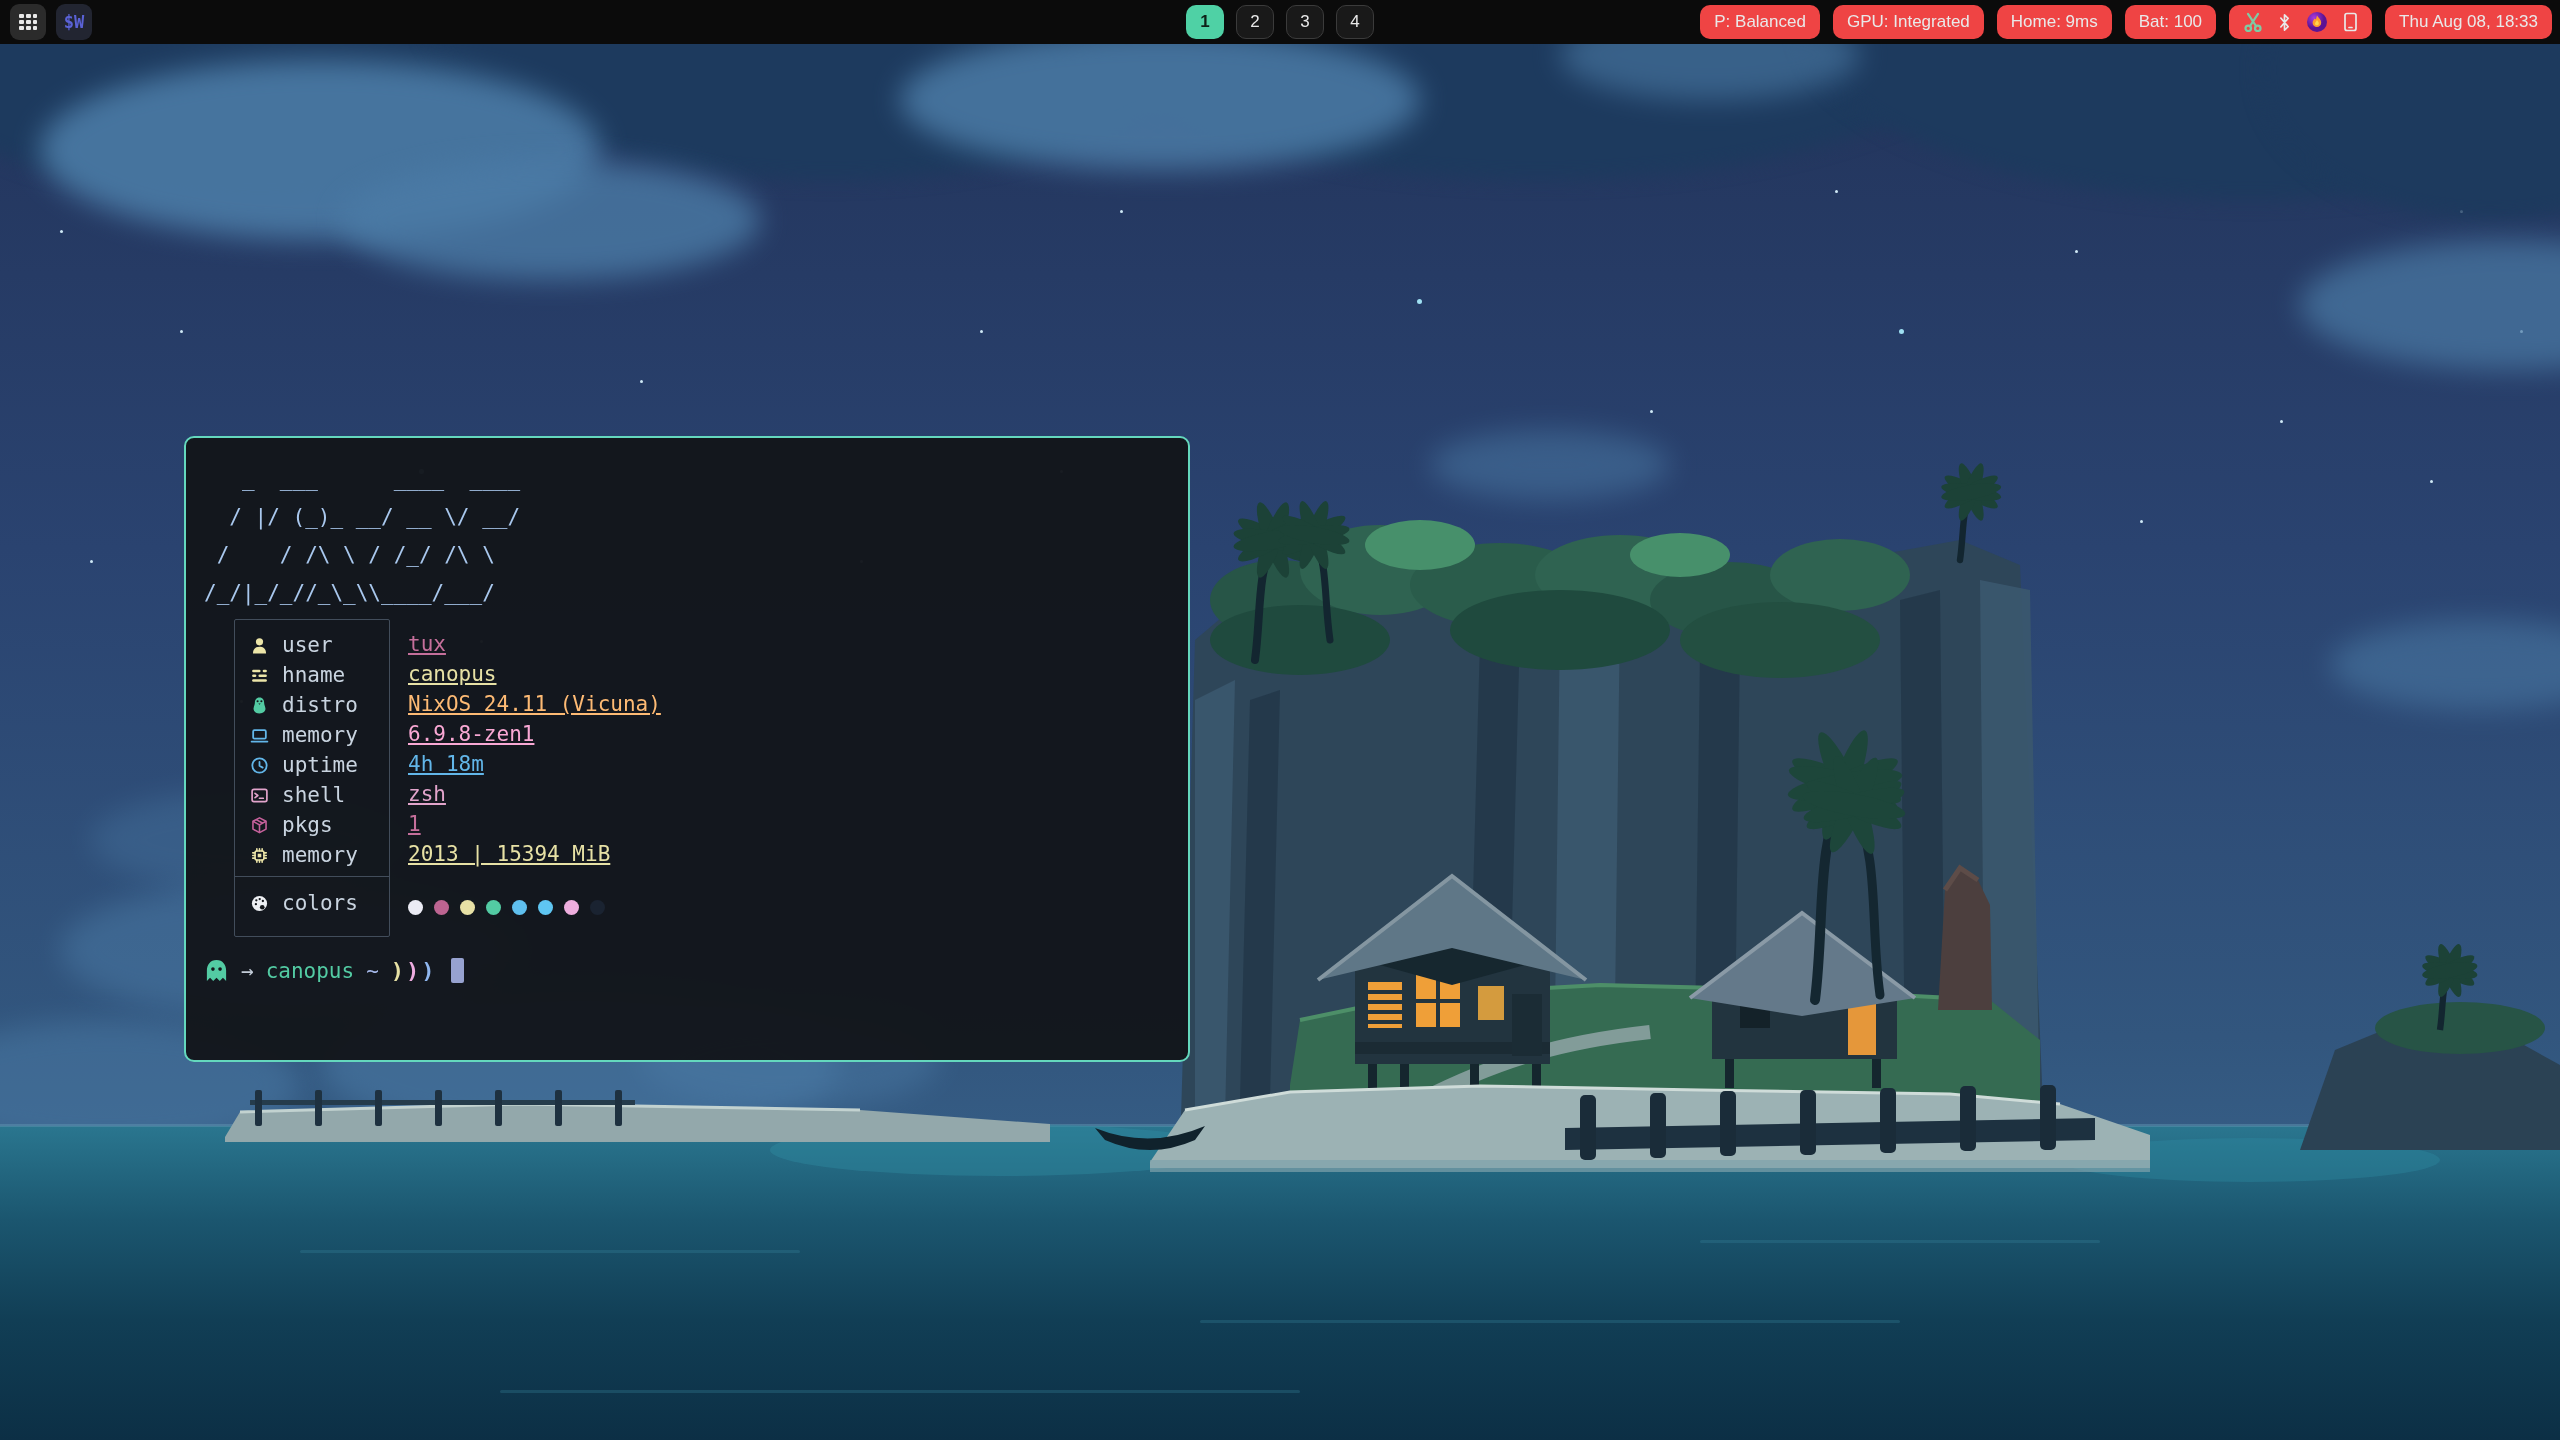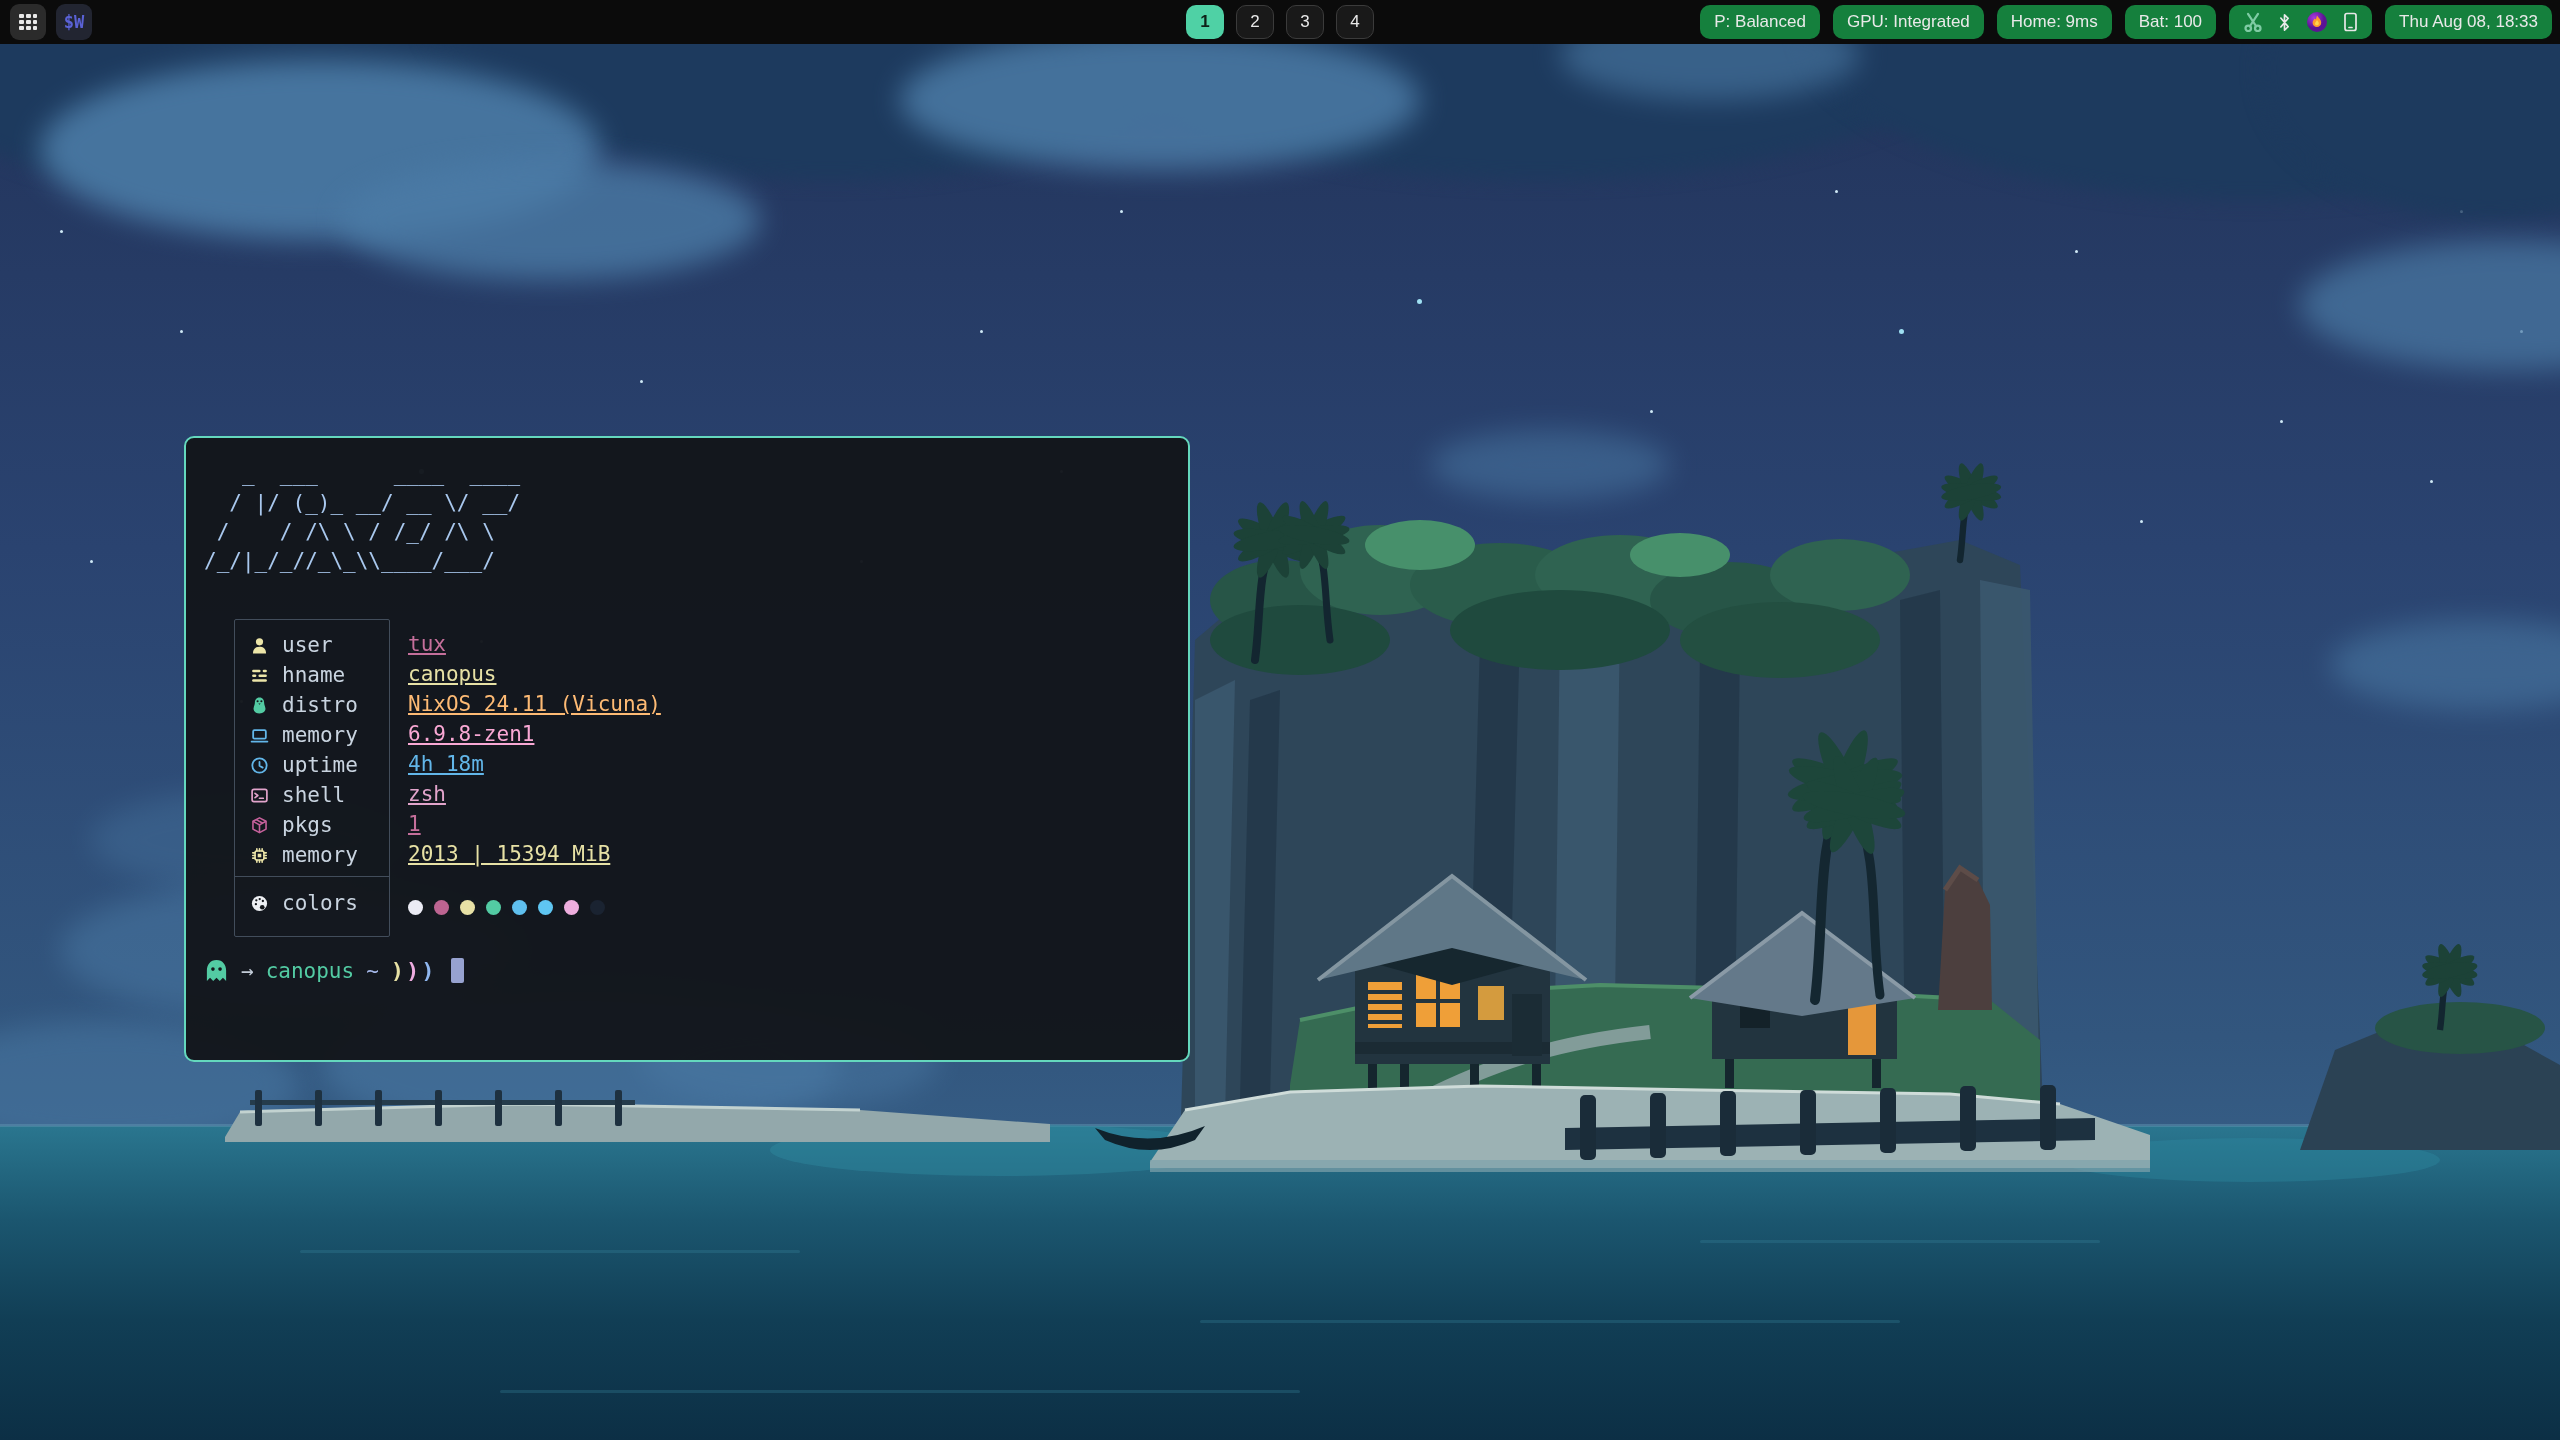--- a/index.html
+++ b/index.html
@@ -32,29 +32,29 @@
   .tb-left{position:absolute;left:10px;top:4px;display:flex;gap:10px;}
   .tb-btn{width:36px;height:36px;border-radius:9px;display:flex;align-items:center;justify-content:center;}
   .tb-btn.launch{background:#2b2b2b;}
   .tb-btn.wez{background:#222531;color:#5a62d6;font-family:"DejaVu Sans Mono",monospace;
               font-weight:bold;font-size:17px;}
   .ws{position:absolute;left:50%;top:5px;transform:translateX(-50%);display:flex;gap:12px;}
   .ws-btn{min-width:38px;height:34px;border-radius:10px;display:flex;align-items:center;justify-content:center;
           font-size:17px;color:#e9e9e9;background:#191919;border:1px solid #3b3b3b;box-sizing:border-box;}
   .ws-btn.active{color:#0e2018;border:none;font-weight:bold;}
   .tb-right{position:absolute;right:8px;top:5px;display:flex;gap:13px;align-items:center;}
-  .pill{height:34px;border-radius:10px;background:#15803d;color:#e9e9e9;font-size:17px;
+  .pill{height:34px;border-radius:10px;background:#ef4444;color:#e9e9e9;font-size:17px;
         display:flex;align-items:center;padding:0 14px;white-space:nowrap;}
   .tray{display:flex;gap:15px;align-items:center;}
 
   
   .term{position:absolute;left:184px;top:436px;width:1006px;height:626px;box-sizing:border-box;
         background:rgba(19,22,27,.97);border:2px solid #64d8bd;border-radius:10px;z-index:40;
         font-family:"DejaVu Sans Mono",monospace;font-size:21px;color:#c9d4e0;}
-  .ascii{position:absolute;left:18px;top:22px;white-space:pre;line-height:29px;color:#a9c8ee;}
+  .ascii{position:absolute;left:18px;top:22px;white-space:pre;line-height:38px;color:#a9c8ee;}
   .fetch{position:absolute;left:48px;top:181px;display:flex;}
   .lbox{width:156px;box-sizing:border-box;border:1.5px solid #424d5b;border-radius:2px;
         padding:10px 0 6px 14px;}
   .frow{height:30px;display:flex;align-items:center;gap:13px;}
   .ficon{width:20px;height:20px;display:inline-flex;align-items:center;justify-content:center;}
   .fdivider{border-top:1.5px solid #424d5b;margin:6px 0 0 -14px;}
   .crow{height:52px;display:flex;align-items:center;gap:13px;}
   .vals{margin-left:18px;padding-top:10px;}
   .fval{height:30px;display:flex;align-items:center;white-space:pre;text-decoration:underline;}
   .dots{height:60px;display:flex;align-items:center;gap:11px;}

